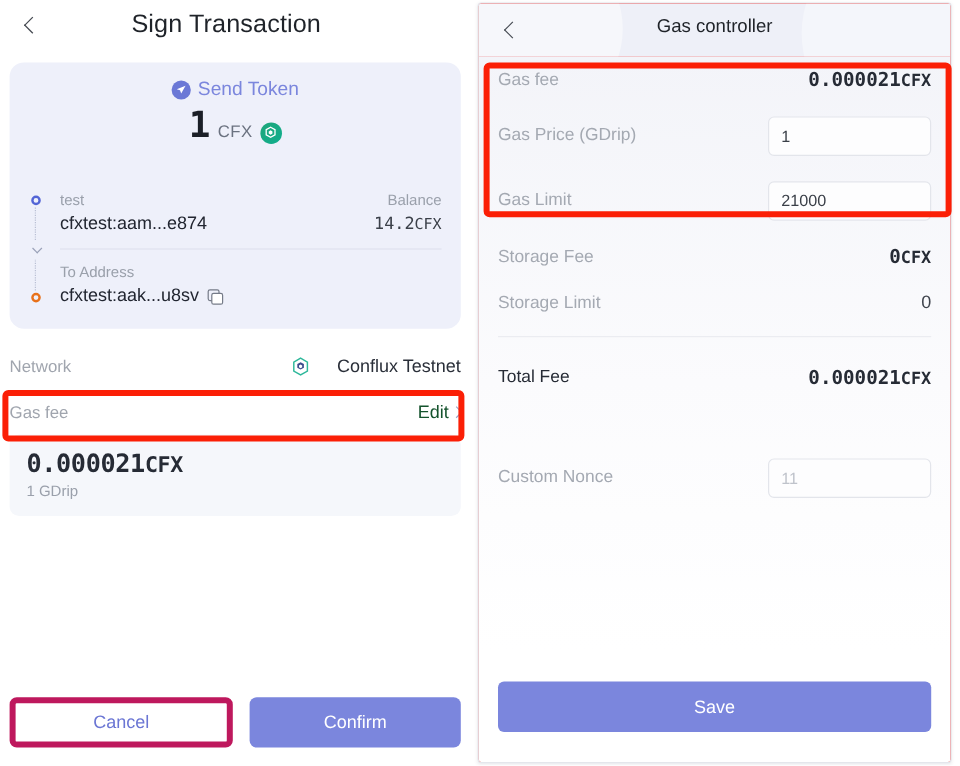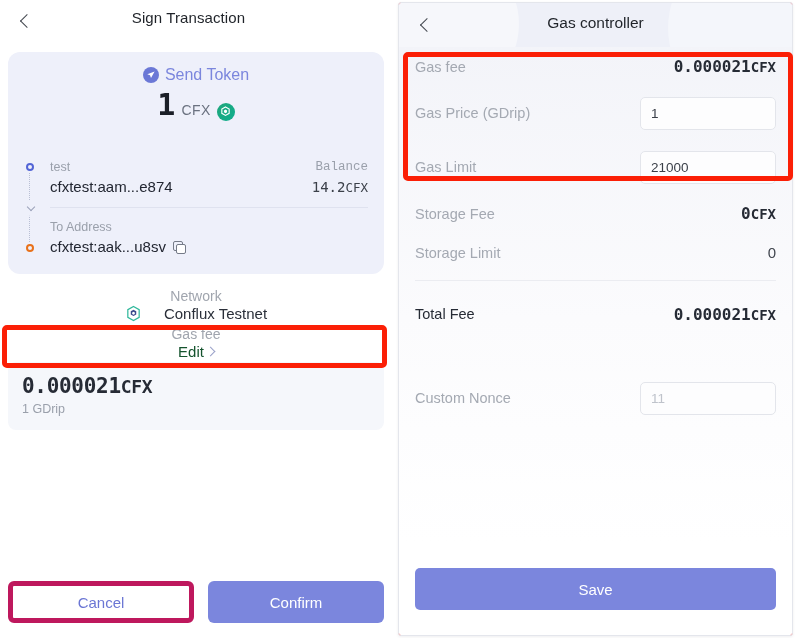--- a/index.html
+++ b/index.html
@@ -41,21 +41,21 @@
     width: 9px; height: 9px;
     border-left: 1.6px solid #43474f;
     border-bottom: 1.6px solid #43474f;
     transform: rotate(45deg);
     margin-left: 3px;
   }
   .lp-title {
     position: absolute;
     left: 0; right: 15px; top: 9px;
     text-align: center;
-    font-size: 15px;
+    font-size: 21px;
     color: #1f2329;
     letter-spacing: .1px;
   }
 
   
   .summary-card {
     margin: 6px 8px 0 8px;
     background: #eef0fa;
     border-radius: 12px;
     padding: 14px 0 16px 0;
@@ -167,42 +167,41 @@
     line-height: 22px;
     display: flex;
     align-items: center;
     gap: 7px;
   }
   .addr-right {
     position: absolute;
     right: 0; top: 0;
     text-align: right;
   }
-  .bal-label { font-size: 12.5px; color: #9aa0ab; line-height: 18px; font-family: Liberation Mono, monospace; }
+  .bal-label { font-size: 12.5px; color: #9aa0ab; line-height: 18px; }
   .bal-value {
     font-size: 14px; color: #3b4049; line-height: 22px;
     font-family: "DejaVu Sans Mono", monospace;
   }
   .bal-value .unit { font-size: 12.5px; }
   .copy-icon { width: 13px; height: 13px; position: relative; display: inline-block; cursor: pointer;}
   .copy-icon:before, .copy-icon:after {
     content: ""; position: absolute;
     border: 1.3px solid #757b88; border-radius: 2px;
   }
   .copy-icon:before { left: 0; top: 0; width: 8px; height: 8px; }
   .copy-icon:after { left: 3.5px; top: 3.5px; width: 8px; height: 8px; background: #fff; }
 
   
   .kv-row {
     display: flex;
     align-items: center;
     justify-content: space-between;
     padding: 0 8px;
     height: 34px;
-    flex-direction: column;
   }
   .kv-key { font-size: 14px; color: #a0a5ae; }
   .kv-val { font-size: 15px; color: #2a2f39; display: flex; align-items: center; gap: 22px; }
   .net-hex { width: 17px; height: 17px; }
 
   .gasfee-row { margin-top: 4px; }
   .edit-link {
     display: flex; align-items: center; gap: 3px;
     color: #14532d; font-size: 15px; cursor: pointer;
   }

